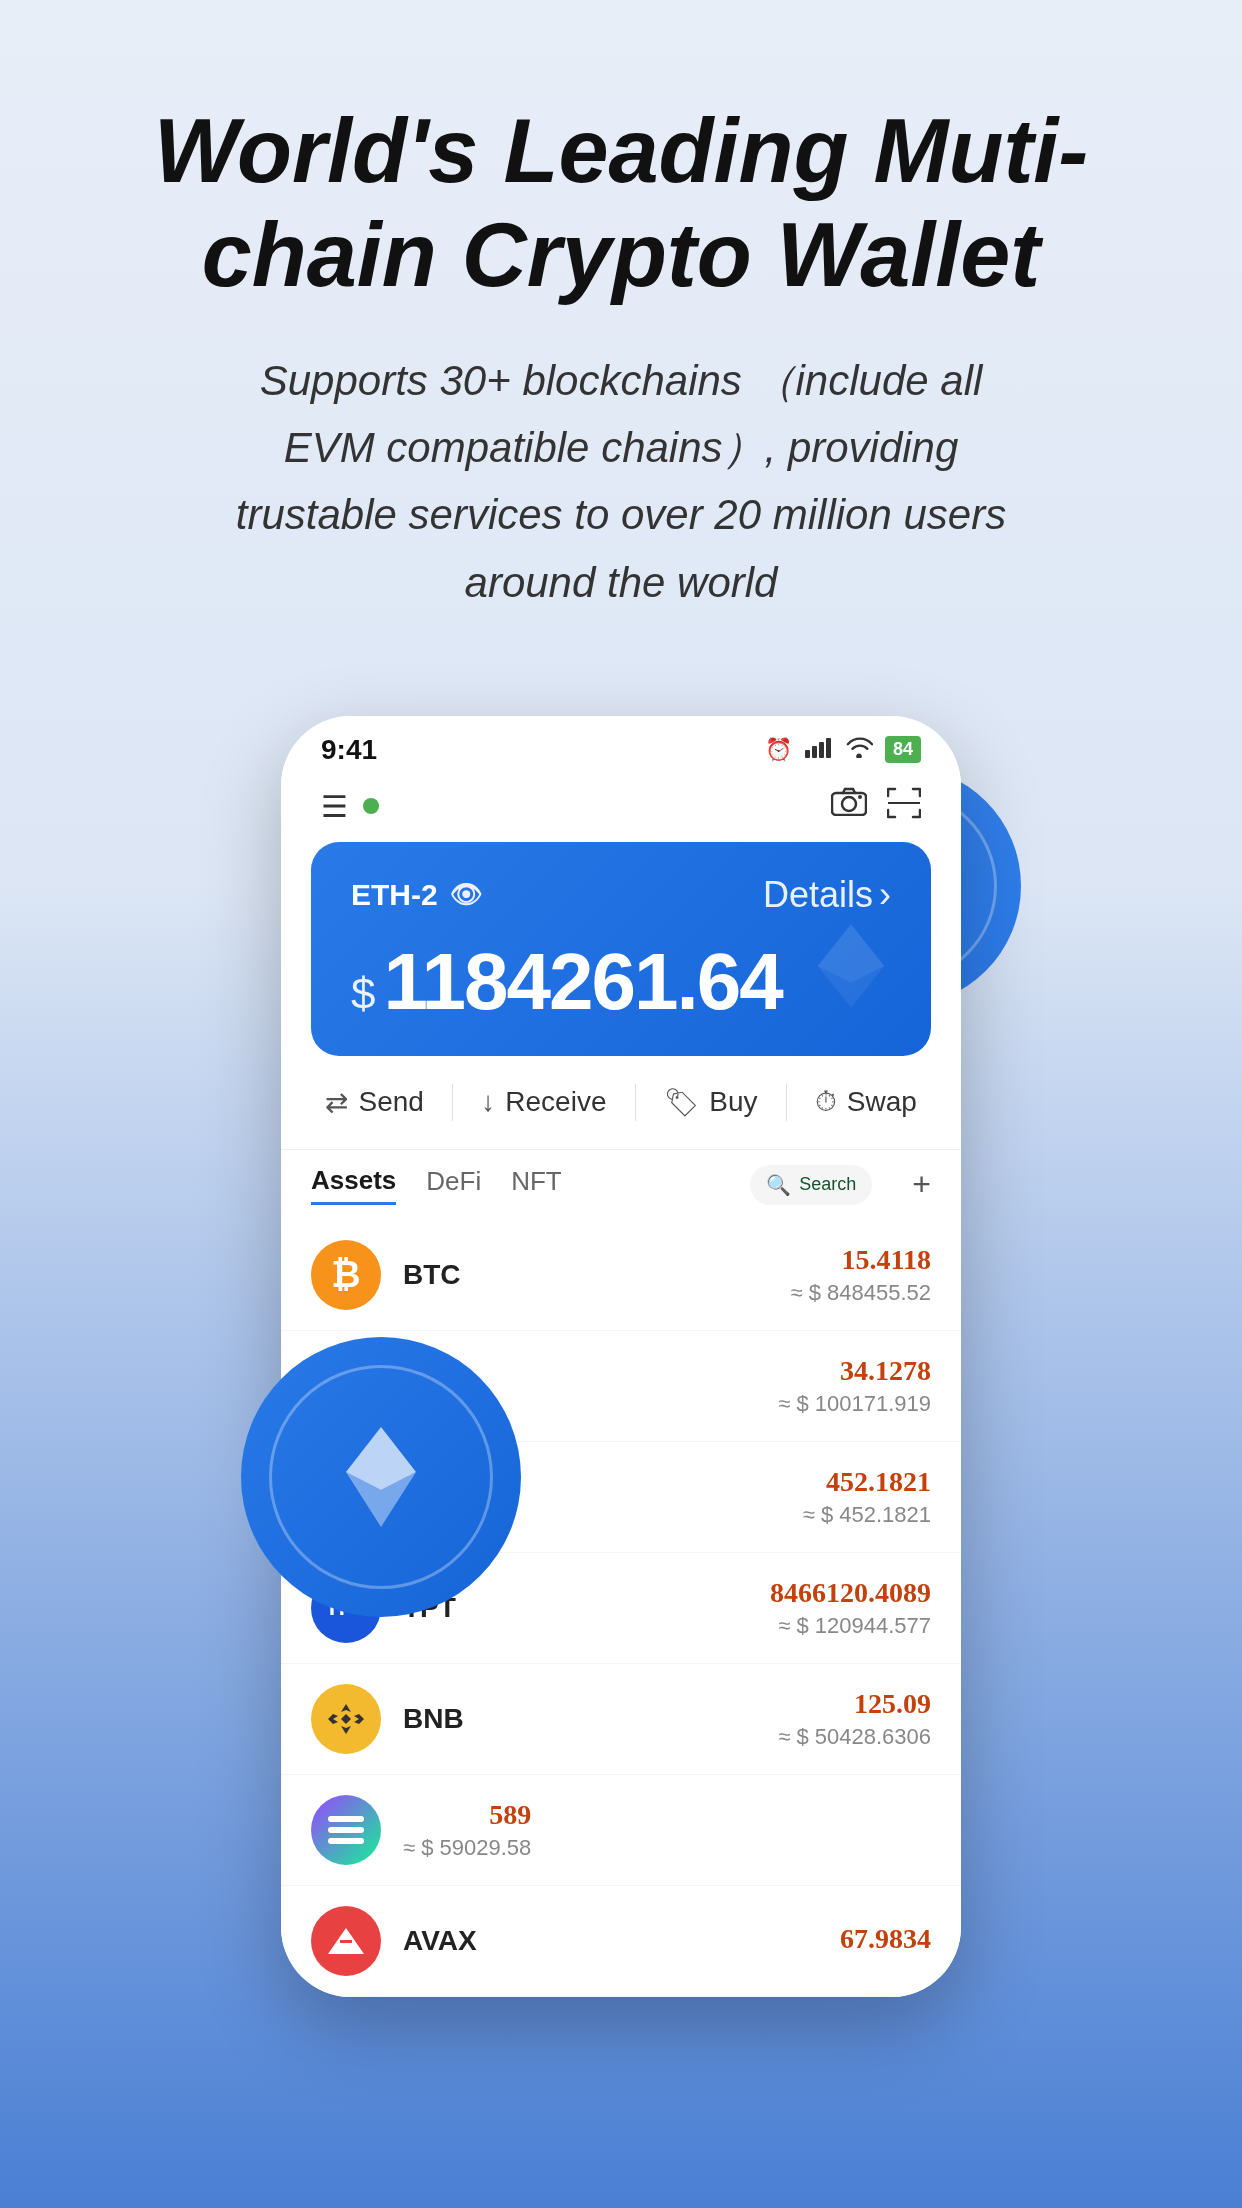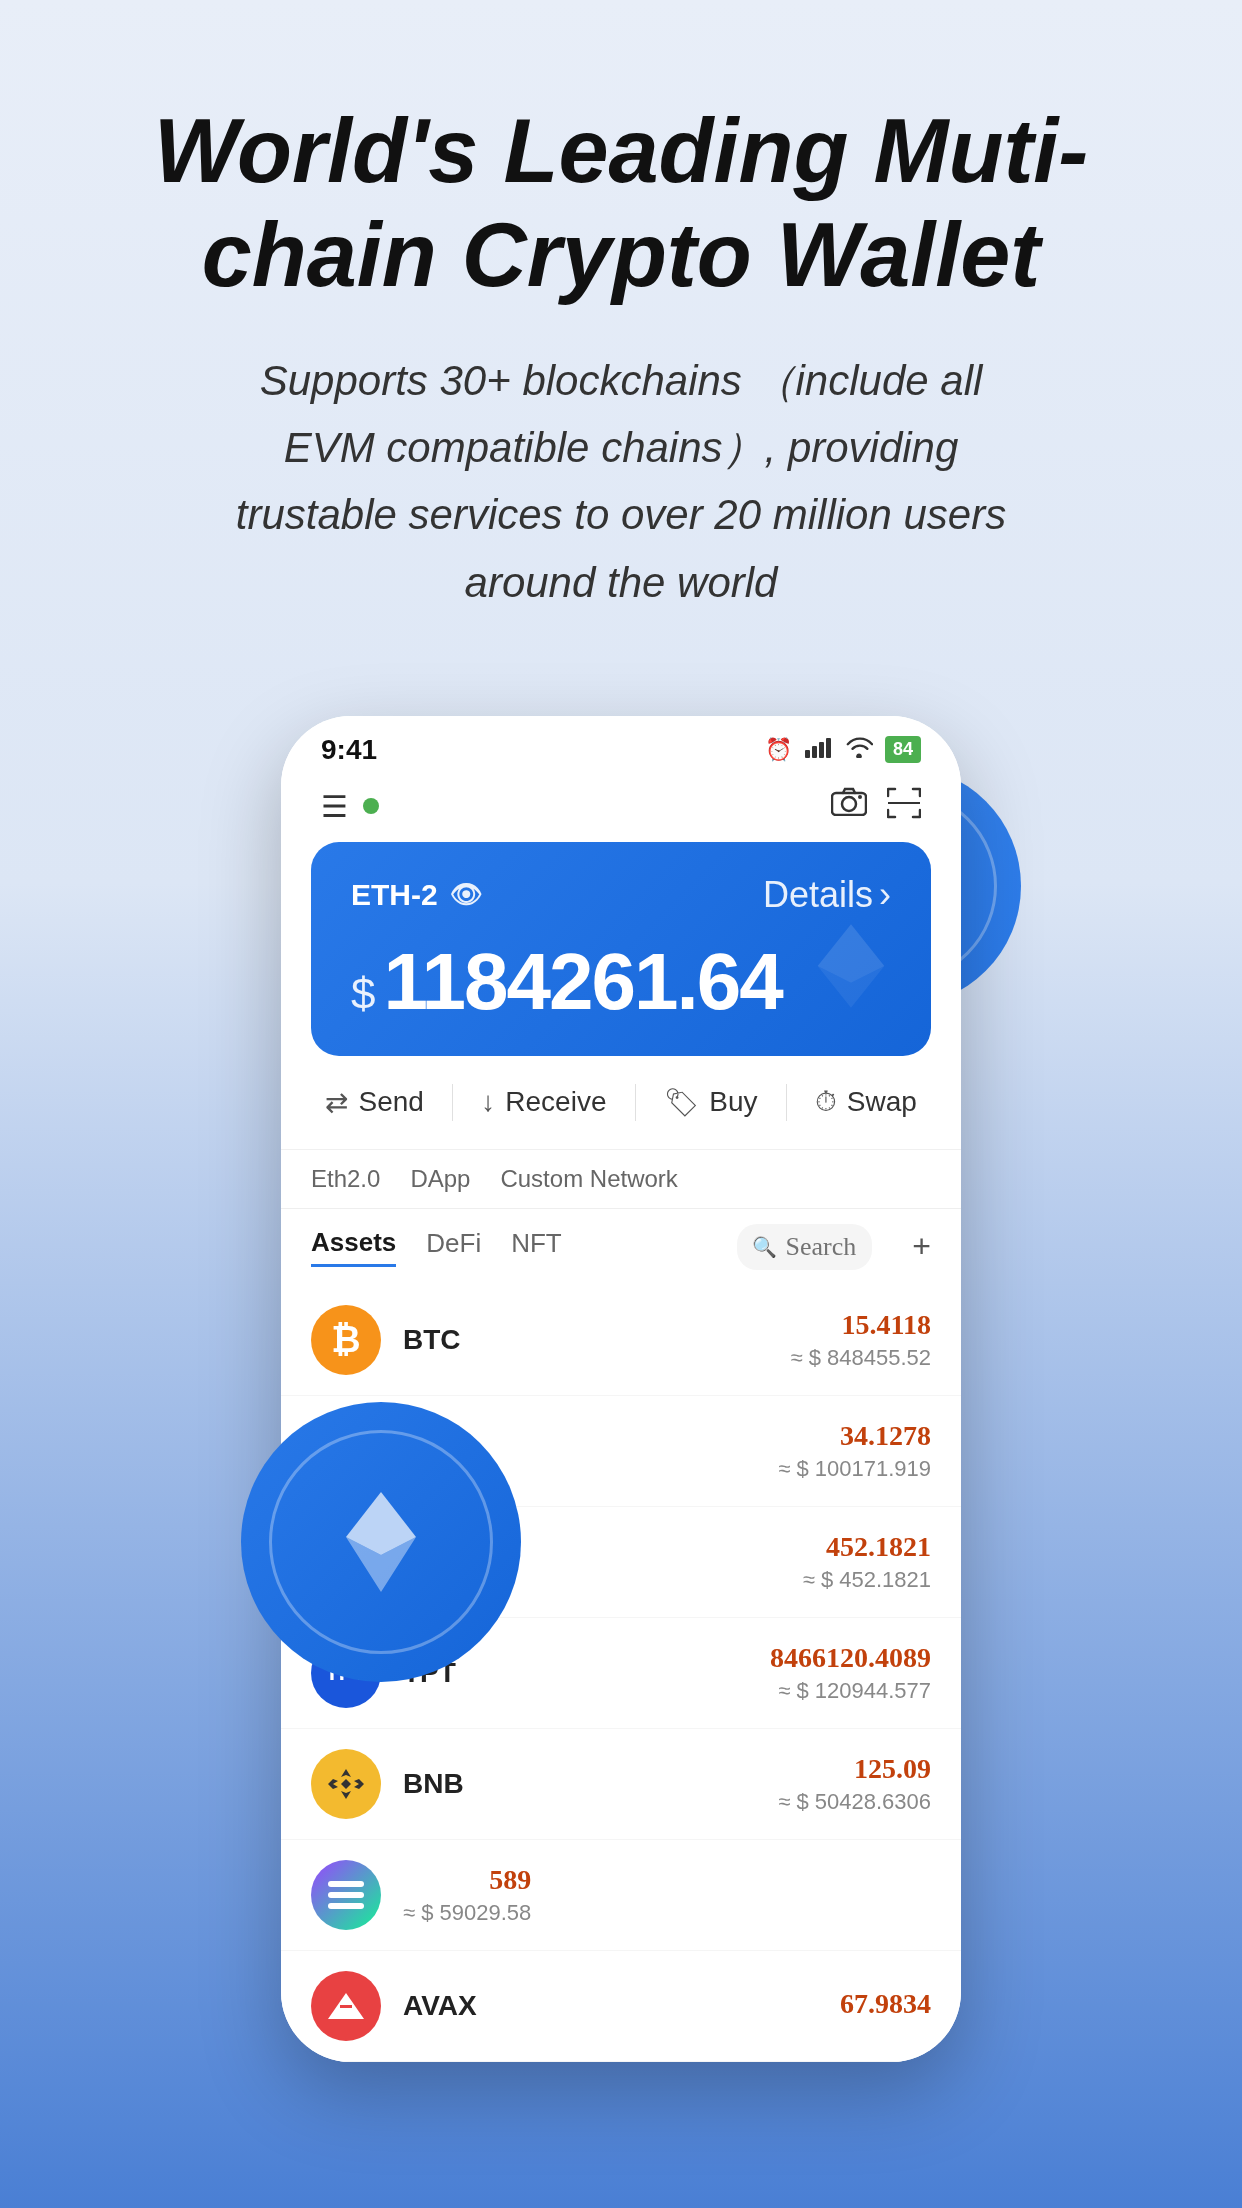--- a/index.html
+++ b/index.html
@@ -278,23 +278,22 @@
       padding: 8px 16px;
       gap: 8px;
     }
 
     .search-icon {
       font-size: 20px;
       color: #999;
     }
 
     .search-text {
-      font-size: 26px;
-      color: #737373;
-      font-family: Liberation Serif, serif;
+      font-size: 18px;
+      color: #14532d;
     }
 
     .add-btn {
       font-size: 32px;
       color: #555;
       margin-left: 10px;
     }
 
     
     .asset-list {
@@ -513,25 +512,20 @@
           <span class="action-btn-icon">🏷</span>
           <span>Buy</span>
         </div>
         <div class="action-divider"></div>
         <div class="action-btn">
           <span class="action-btn-icon">⏱</span>
           <span>Swap</span>
         </div>
       </div>
 
-      <div class="chain-tabs">
-        <span class="chain-tab">Eth2.0</span>
-        <span class="chain-tab">DApp</span>
-        <span class="chain-tab">Custom Network</span>
-      </div>
 
       <div class="asset-tabs">
         <span class="asset-tab active">Assets</span>
         <span class="asset-tab">DeFi</span>
         <span class="asset-tab">NFT</span>
         <div class="asset-tab-spacer"></div>
         <div class="search-box">
           <span class="search-icon">🔍</span>
           <span class="search-text">Search</span>
         </div>

